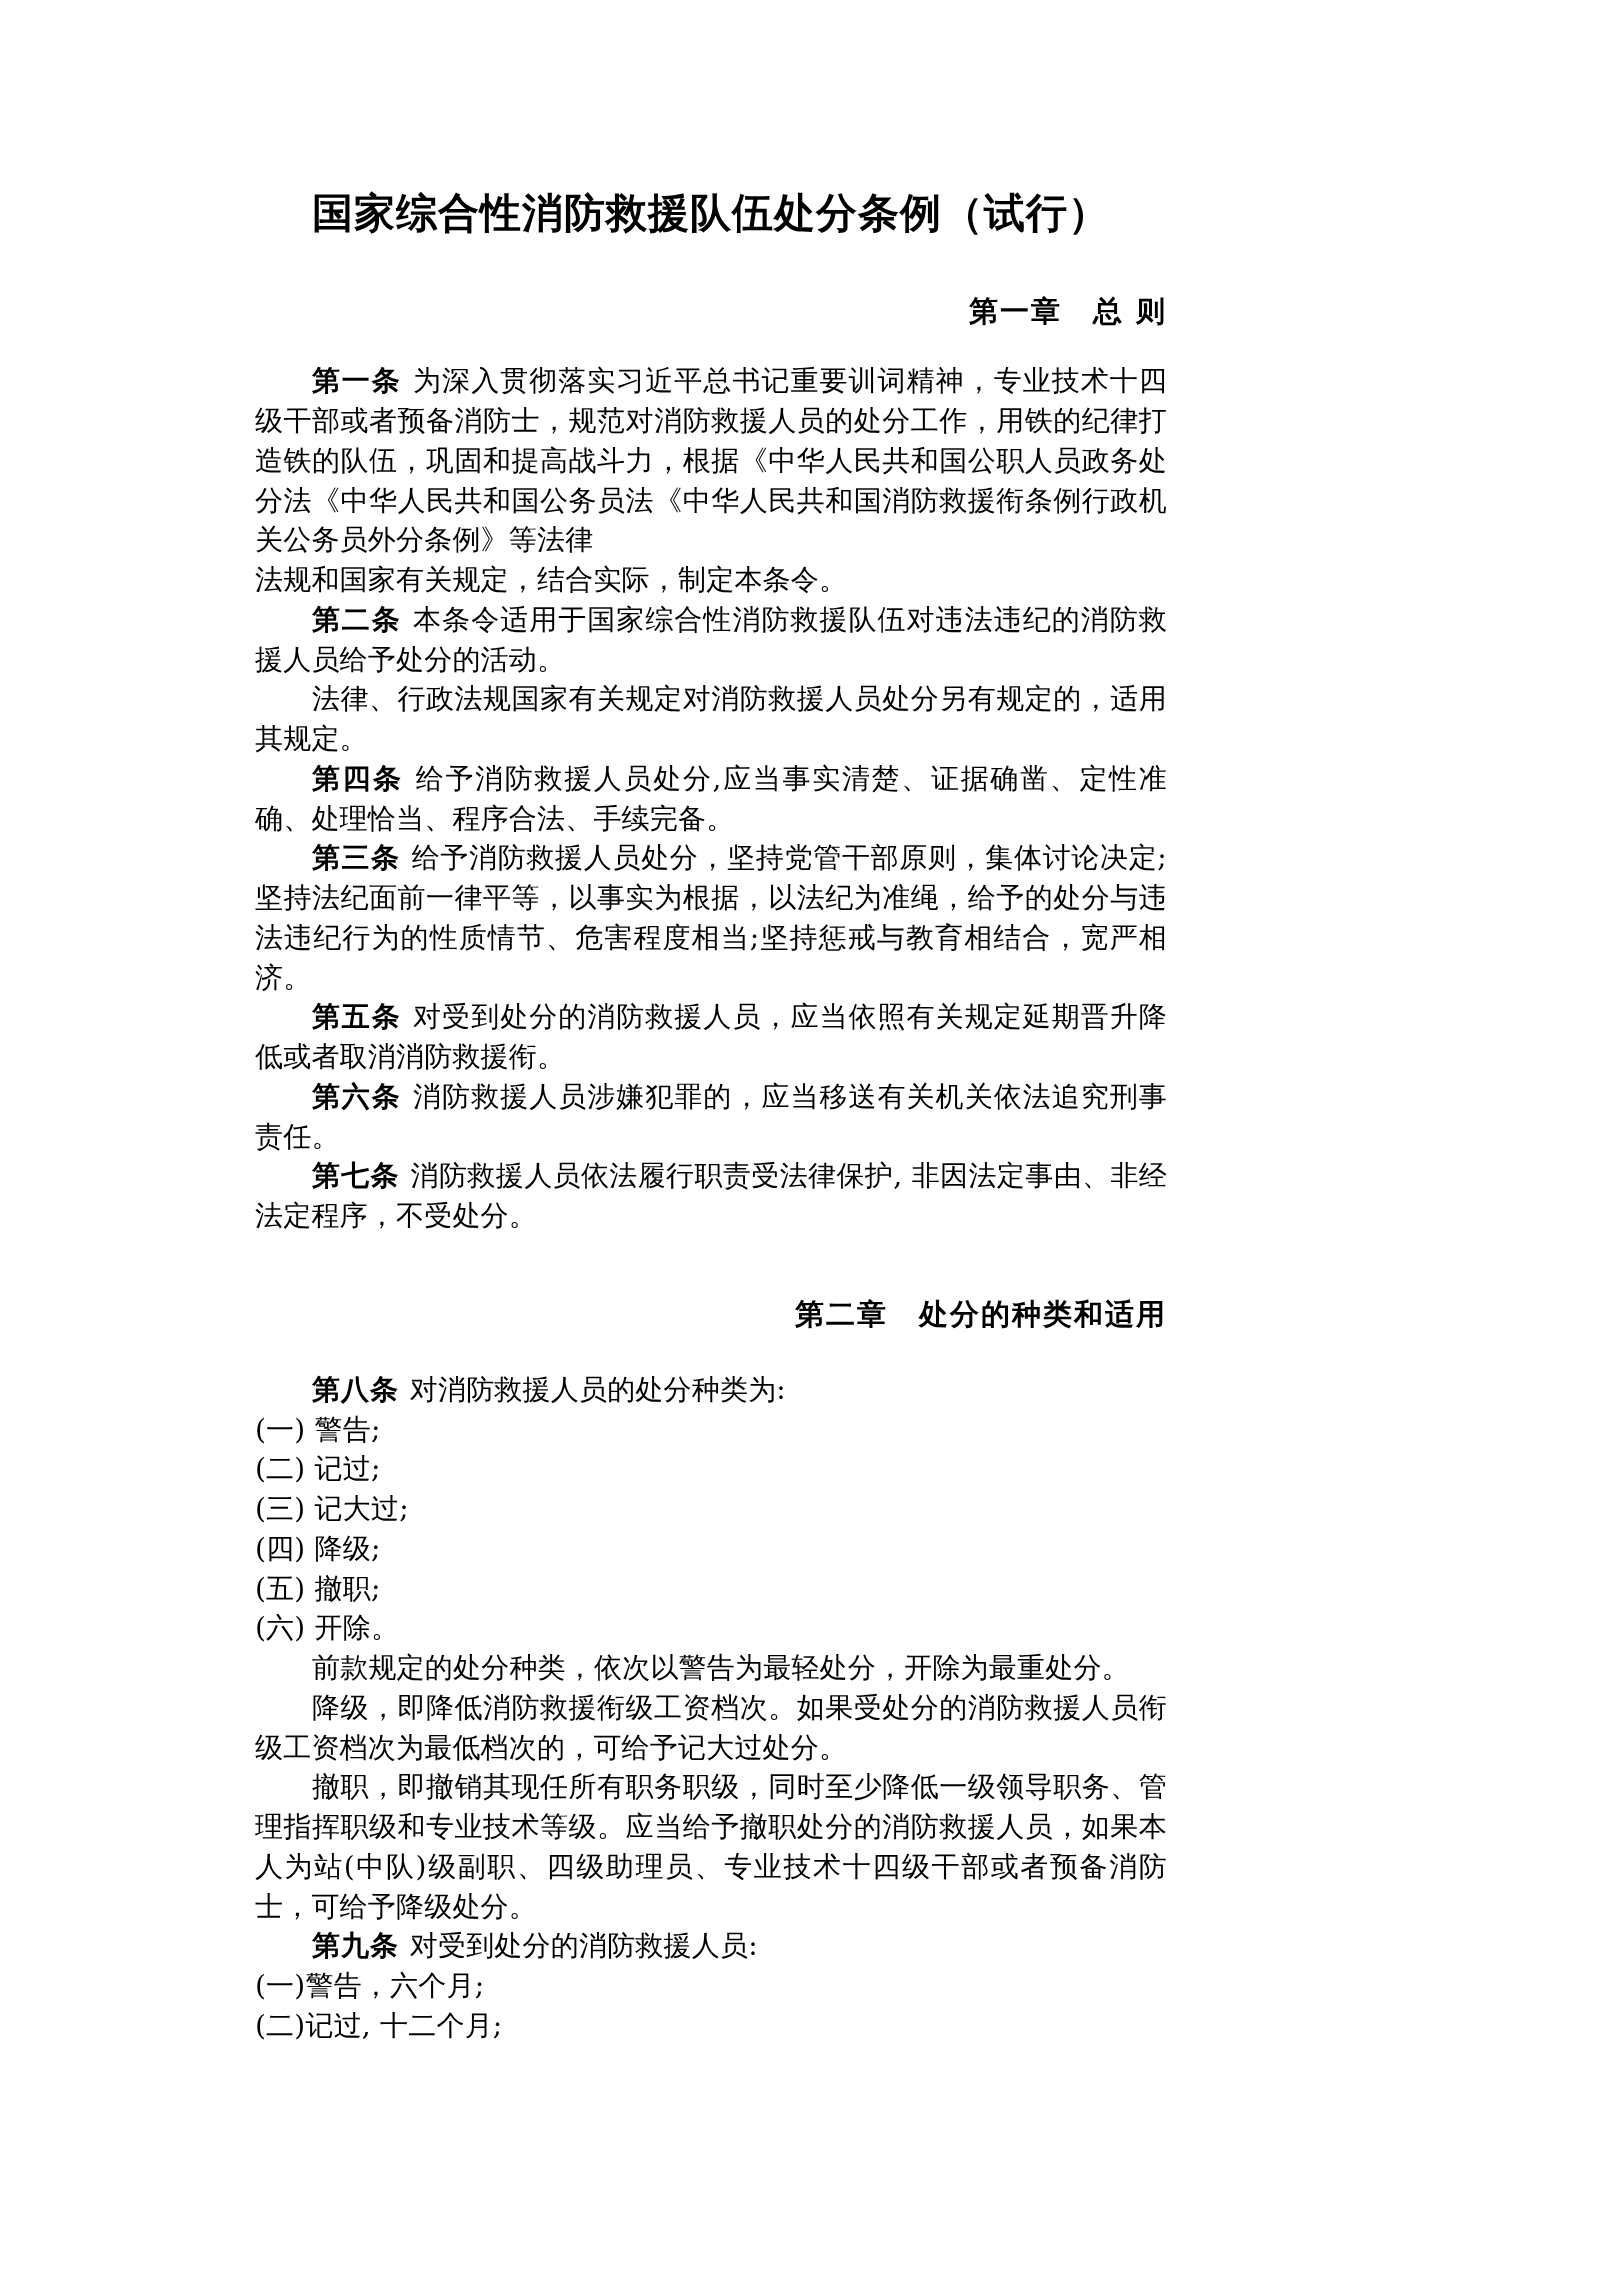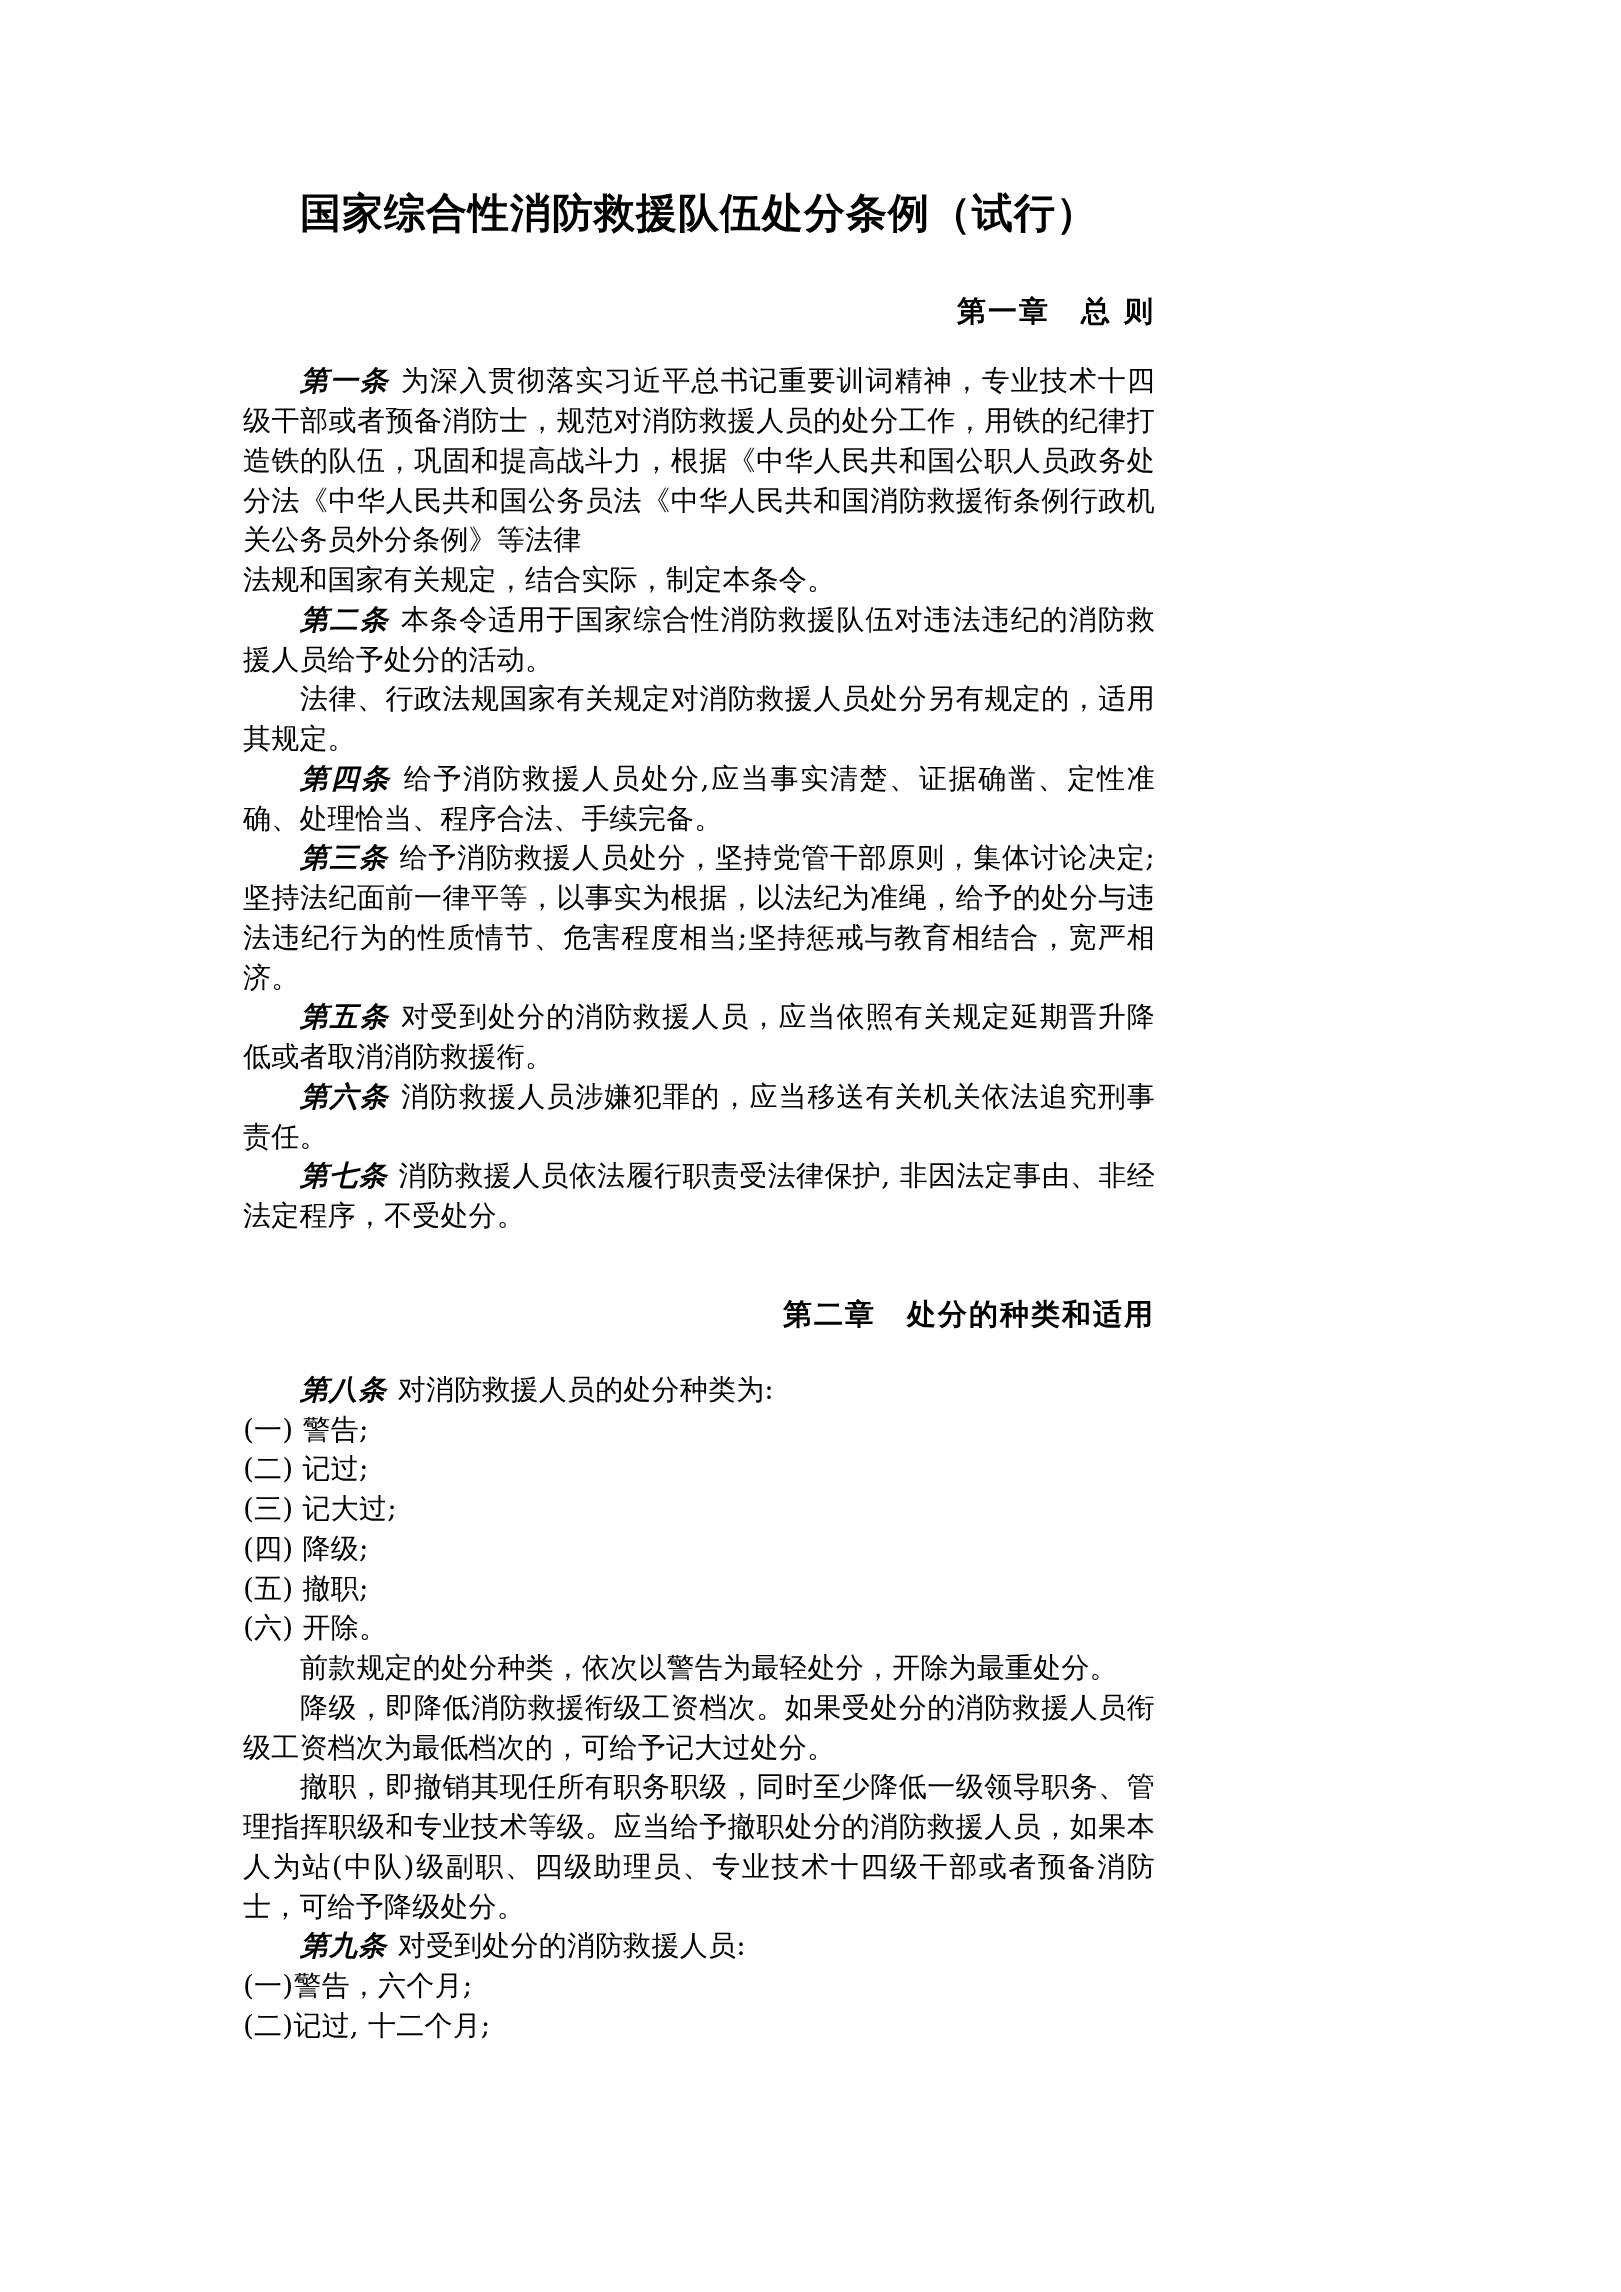--- a/index.html
+++ b/index.html
@@ -13,20 +13,21 @@
     font-family: "DejaVu Serif", "Liberation Serif", serif;
     color: #000000;
     -webkit-font-smoothing: antialiased;
   }
   .page {
     position: relative;
     width: 1398px;
     min-height: 2293px;
     box-sizing: border-box;
     padding: 147px 243px 0 243px;
+    margin-left: 12px;
   }
   .doc-title {
     text-align: center;
     font-size: 41px;
     font-weight: bold;
     letter-spacing: 1px;
     line-height: 1.35;
     margin: 39px 0 0 0;
     font-family: "DejaVu Sans", "Liberation Sans", sans-serif;
   }
@@ -52,21 +53,20 @@
   p.indent {
     text-indent: 57px;
   }
   p.noindent {
     text-indent: 0;
   }
   .art {
     font-weight: bold;
     font-family: "DejaVu Sans", "Liberation Sans", sans-serif;
     letter-spacing: 1px;
-    font-style: italic;
   }
   .art::after {
     content: " ";
   }
   .list-item {
     text-indent: 0;
   }
   .block {
     margin: 0;
   }

